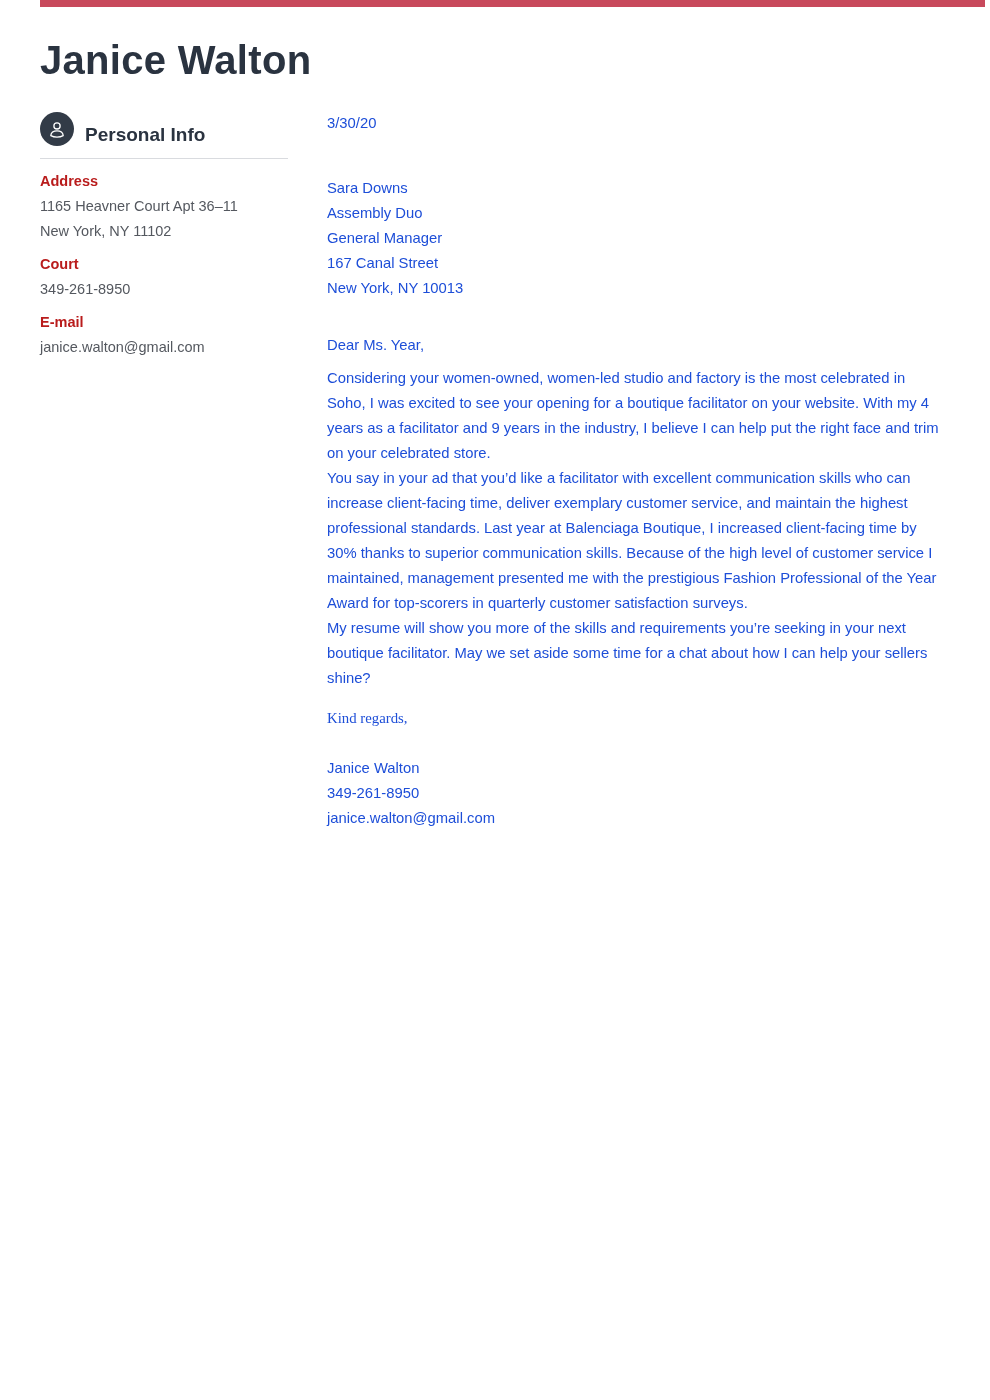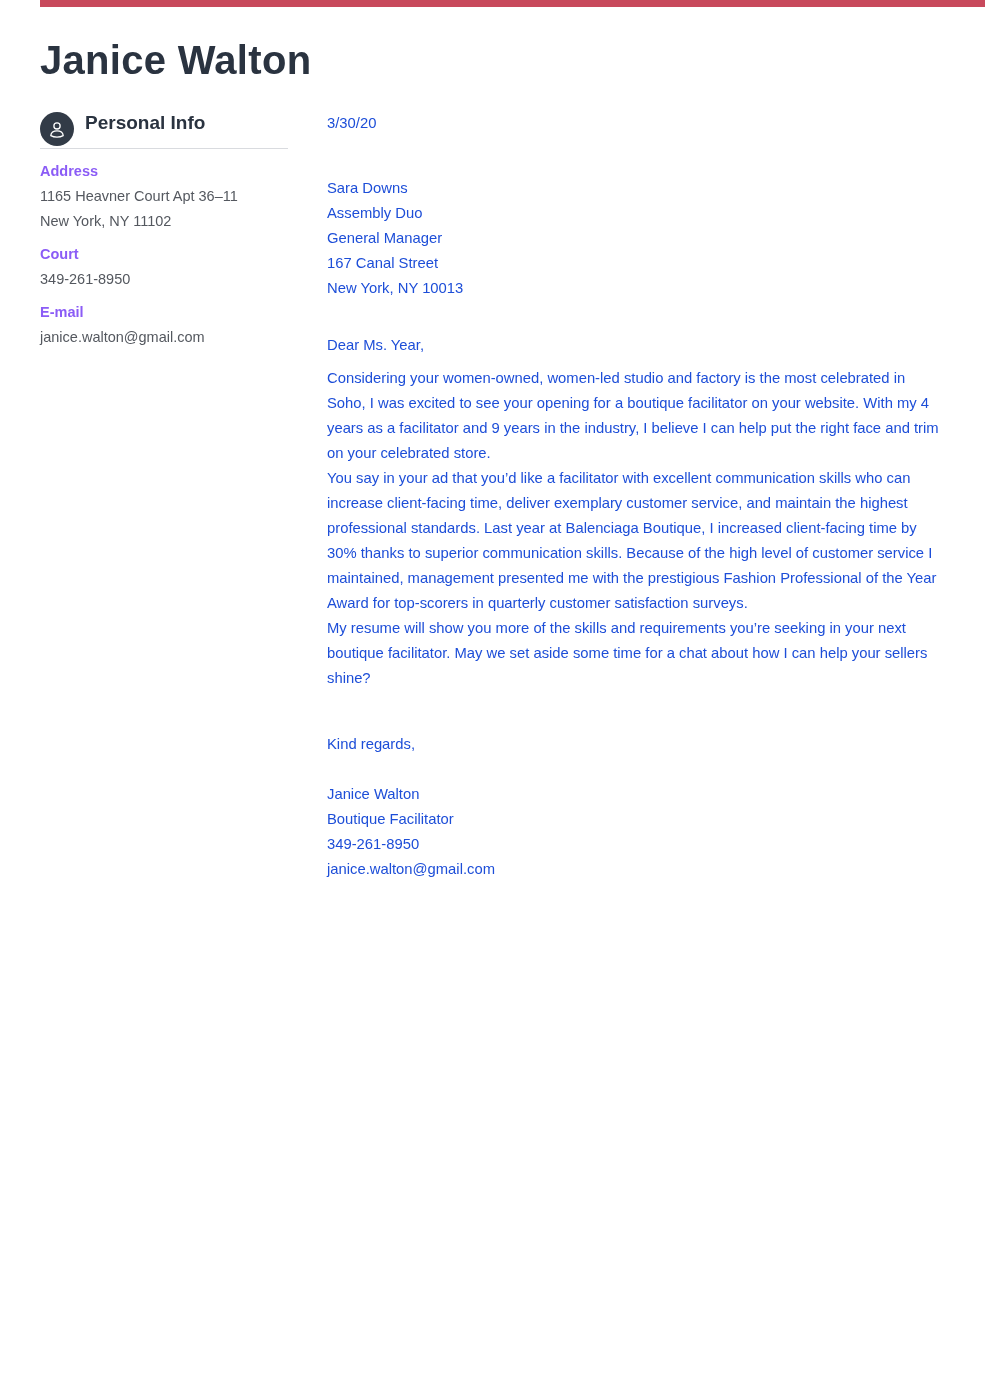--- a/index.html
+++ b/index.html
@@ -15,49 +15,49 @@
     background: #c8495c;
   }
   .doc-name {
     position: absolute; top: 36px; left: 40px; margin: 0;
     font-size: 40px; line-height: 48px; font-weight: 700;
     color: #2a3340; letter-spacing: 0.3px;
   }
   
   .sidebar { position: absolute; left: 40px; top: 112px; width: 248px; }
   .pi-header {
-    display: flex; align-items: flex-start; gap: 11px;
-    padding-bottom: 2px; border-bottom: 1px solid #d9dbdf;
+    display: flex; align-items: flex-end; gap: 11px;
+    padding-bottom: 12px; border-bottom: 1px solid #d9dbdf;
   }
   .pi-icon {
     width: 34px; height: 34px; border-radius: 50%;
     background: #323b47; flex: 0 0 34px;
     display: flex; align-items: center; justify-content: center;
   }
   .pi-icon svg { display: block; }
   .pi-title { font-size: 19px; font-weight: 700; color: #2a3340; }
   .fields { margin-top: 10px; }
   .field { margin-bottom: 8px; }
   .field-label {
-    font-size: 14.5px; font-weight: 700; color: #8b5cf6; line-height: 25px;
+    font-size: 14.5px; font-weight: 700; color: #b91c1c; line-height: 25px;
   }
   .field-value {
     font-size: 14.5px; color: #54585f; line-height: 25px;
   }
   
   .main {
     position: absolute; left: 327px; top: 111px; width: 620px;
     font-size: 14.8px; color: #1d4ed8; line-height: 25px;
   }
   .main p { margin: 0; }
   .recipient { margin-top: 40px; }
   .salutation { margin-top: 32px; }
   .para { margin-top: 25px; }
   .para.first { margin-top: 8px; }
-  .closing { margin-top: 41px; }
+  .closing { margin-top: 15px; font-family: Liberation Serif, serif; }
   .signature { margin-top: 25px; }
 </style>
 </head>
 <body>
 
 <div class="accent-bar" style="background: rgb(200, 73, 92);"></div>
 
 <h1 class="doc-name">Janice Walton</h1>
 
 <aside class="sidebar">
@@ -102,17 +102,16 @@
   <div class="salutation">Dear Ms. Year,</div>
 
   <p class="para first">Considering your women-owned, women-led studio and factory is the most celebrated in Soho, I was excited to see your opening for a boutique facilitator on your website. With my 4 years as a facilitator and 9 years in the industry, I believe I can help put the right face and trim on your celebrated store.</p>
   <p class="para">You say in your ad that you’d like a facilitator with excellent communication skills who can increase client-facing time, deliver exemplary customer service, and maintain the highest professional standards. Last year at Balenciaga Boutique, I increased client-facing time by 30% thanks to superior communication skills. Because of the high level of customer service I maintained, management presented me with the prestigious Fashion Professional of the Year Award for top-scorers in quarterly customer satisfaction surveys.</p>
   <p class="para">My resume will show you more of the skills and requirements you’re seeking in your next boutique facilitator. May we set aside some time for a chat about how I can help your sellers shine?</p>
 
   <div class="closing">Kind regards,</div>
 
   <div class="signature">
     <div>Janice Walton</div>
-    <div>Boutique Facilitator</div>
     <div>349-261-8950</div>
     <div>janice.walton@gmail.com</div>
   </div>
 </main>
 
 </body></html>

